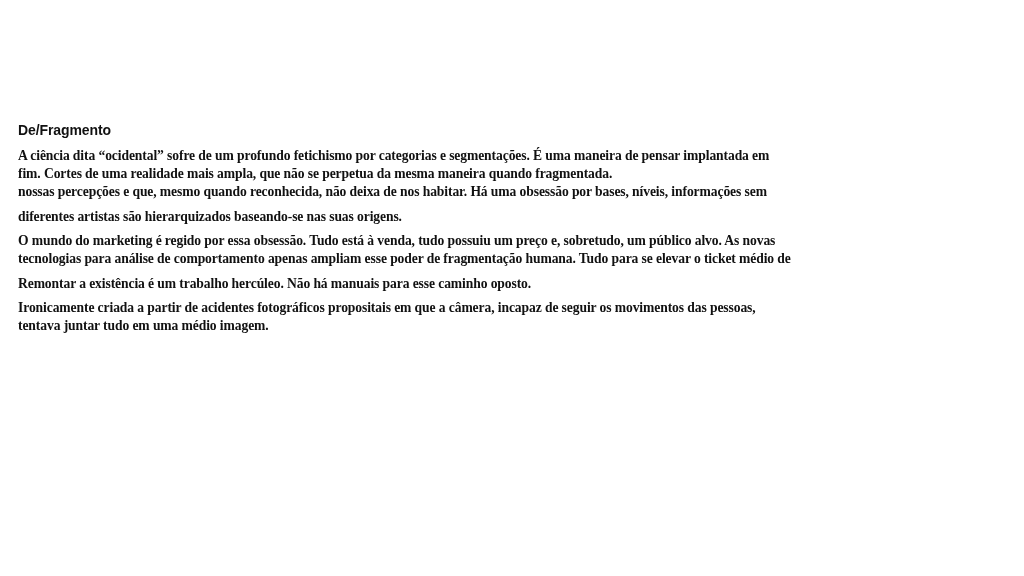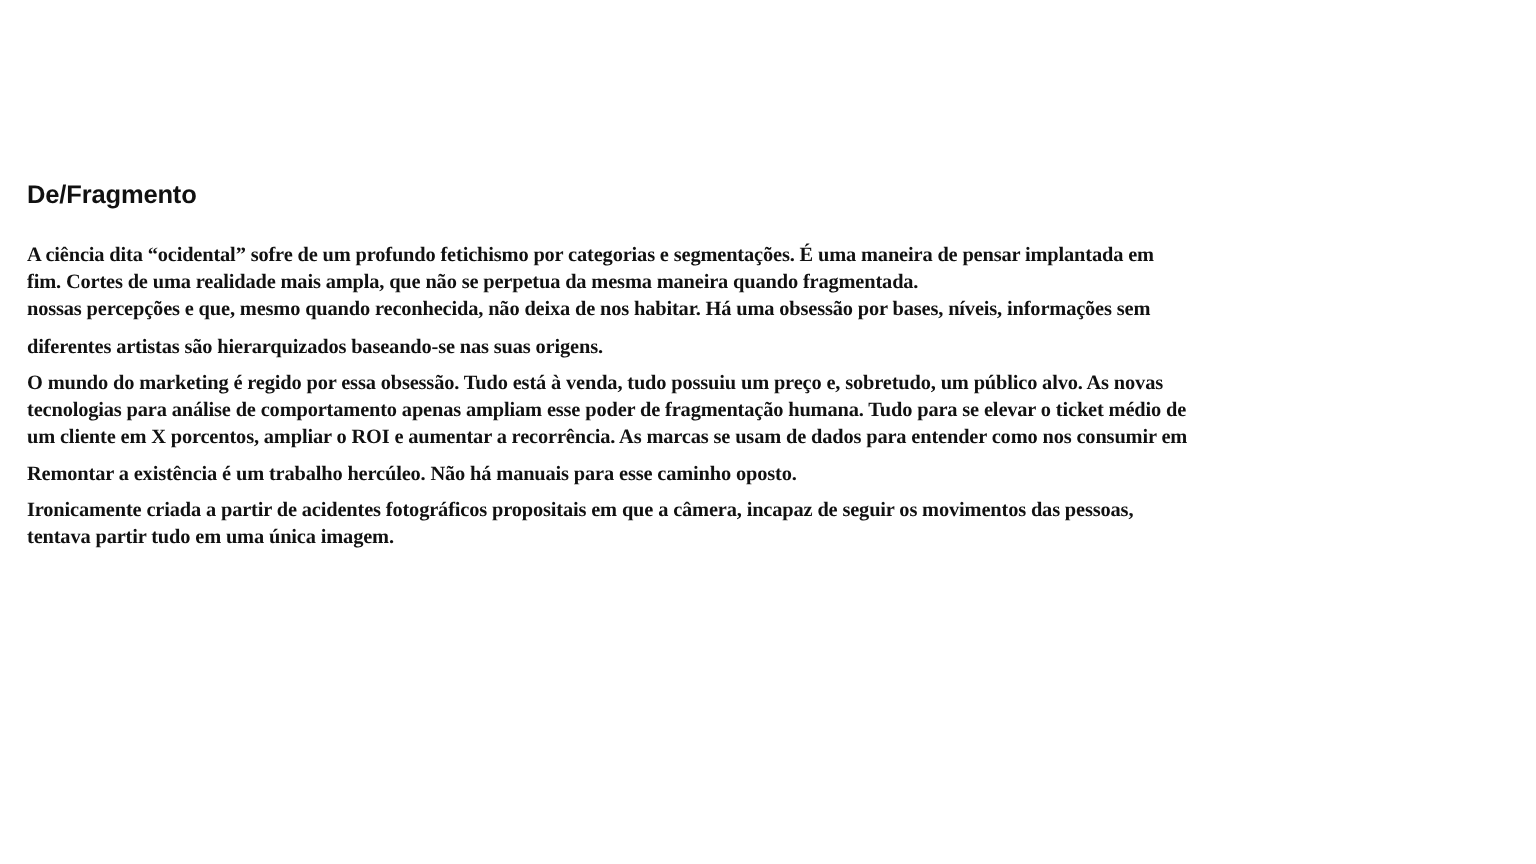--- a/index.html
+++ b/index.html
@@ -12,24 +12,24 @@
     }
     .doc {
       position: absolute;
       left: 18px;
       top: 121px;
       width: 990px;
       font-family: "Liberation Sans", sans-serif;
       color: #111111;
     }
     .doc-title {
-      font-size: 17px;
+      font-size: 14px;
       font-weight: bold;
       line-height: 18px;
-      margin: 0 0 22px 0;
+      margin: 0 0 8px 0;
       letter-spacing: -0.1px;
     }
     .doc-para {
       font-size: 13.6px;
       font-weight: bold;
       line-height: 18px;
       margin: 0 0 6.5px 0;
       letter-spacing: -0.1px;
       white-space: normal;
       font-family: Liberation Serif, serif;
@@ -51,25 +51,24 @@
     <span class="line">nossas percepções e que, mesmo quando reconhecida, não deixa de nos habitar. Há uma obsessão por bases, níveis, informações sem</span>
   </p>
 
   <p class="doc-para">
     <span class="line">diferentes artistas são hierarquizados baseando-se nas suas origens.</span>
   </p>
 
   <p class="doc-para">
     <span class="line">O mundo do marketing é regido por essa obsessão. Tudo está à venda, tudo possuiu um preço e, sobretudo, um público alvo. As novas</span>
     <span class="line">tecnologias para análise de comportamento apenas ampliam esse poder de fragmentação humana. Tudo para se elevar o ticket médio de</span>
-    <span class="line">um cliente em X porcentos, ampliar o ROI e aumentar a recorrência. As marcas se usam de dados para entender como nos consumir em</span>
   </p>
 
   <p class="doc-para">
     <span class="line">Remontar a existência é um trabalho hercúleo. Não há manuais para esse caminho oposto.</span>
   </p>
 
   <p class="doc-para">
     <span class="line">Ironicamente criada a partir de acidentes fotográficos propositais em que a câmera, incapaz de seguir os movimentos das pessoas,</span>
-    <span class="line">tentava partir tudo em uma única imagem.</span>
+    <span class="line">tentava juntar tudo em uma médio imagem.</span>
   </p>
 
 </div>
 
 </body></html>

